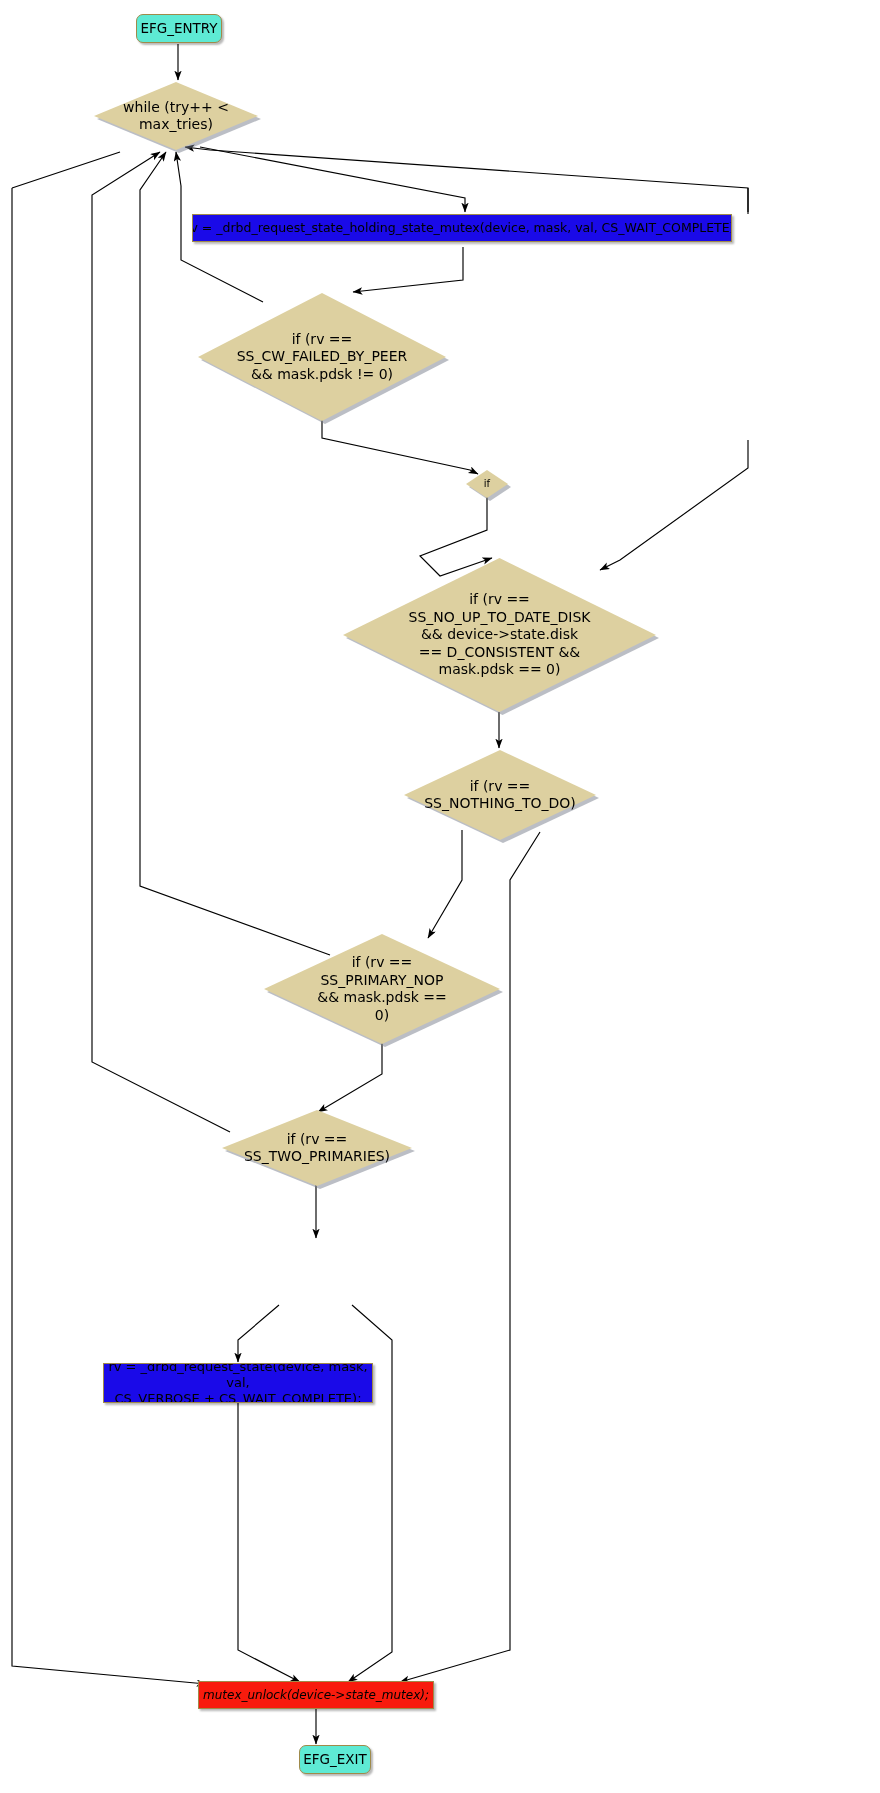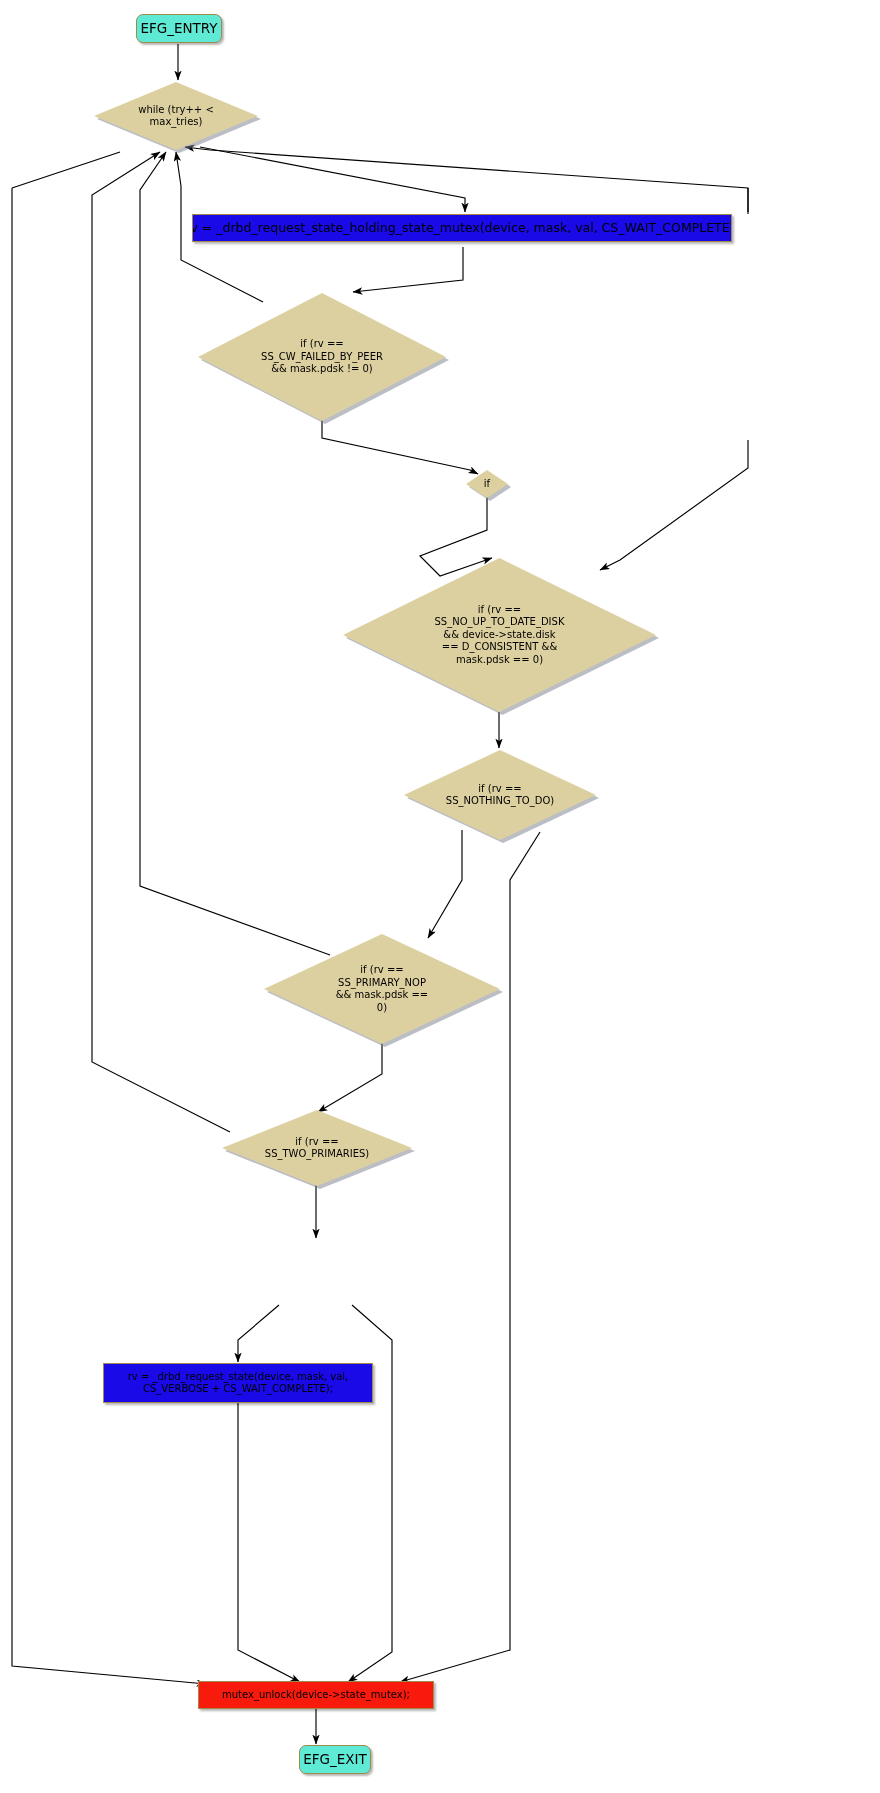--- a/index.html
+++ b/index.html
@@ -86,21 +86,21 @@
   }
   .diamond-label {
     position: absolute;
     left: 0; top: 0;
     width: 100%;
     height: 100%;
     display: flex;
     align-items: center;
     justify-content: center;
     text-align: center;
-    font-size: 10px;
+    font-size: 14px;
     line-height: 1.25;
     color: #000000;
     white-space: pre-line;
   }
   .diamond-label.tiny { font-size: 10px; }
 </style>
 </head>
 <body>
 
 <div id="canvas">
@@ -217,25 +217,25 @@
 
   <div class="diamond-wrap" style="left:222px; top:1110px; width:190px; height:76px;">
     <div class="diamond-shadow"></div>
     <div class="diamond-shape"></div>
     <div class="diamond-label">if (rv ==
 SS_TWO_PRIMARIES)</div>
   </div>
 
 
   <div class="node stmt blue" style="left:103px; top:1363px; width:270px; height:40px;">
-    <span style="white-space:pre-line; font-size:10px;">rv = _drbd_request_state(device, mask, val,
+    <span style="white-space:pre-line; font-size:13px;">rv = _drbd_request_state(device, mask, val,
 CS_VERBOSE + CS_WAIT_COMPLETE);</span>
   </div>
 
   <div class="node stmt red" style="left:198px; top:1681px; width:236px; height:28px;">
-    <span style="white-space:nowrap; font-size:10px;">mutex_unlock(device-&gt;state_mutex);</span>
+    <span style="white-space:nowrap; font-size:12px;font-style:italic;">mutex_unlock(device-&gt;state_mutex);</span>
   </div>
 
   <div class="node term" style="left:280px; top:1745px; width:72px; height:29px;margin-left:19px;">
     <span>EFG_EXIT</span>
   </div>
 
 </div>
 
 </body></html>

